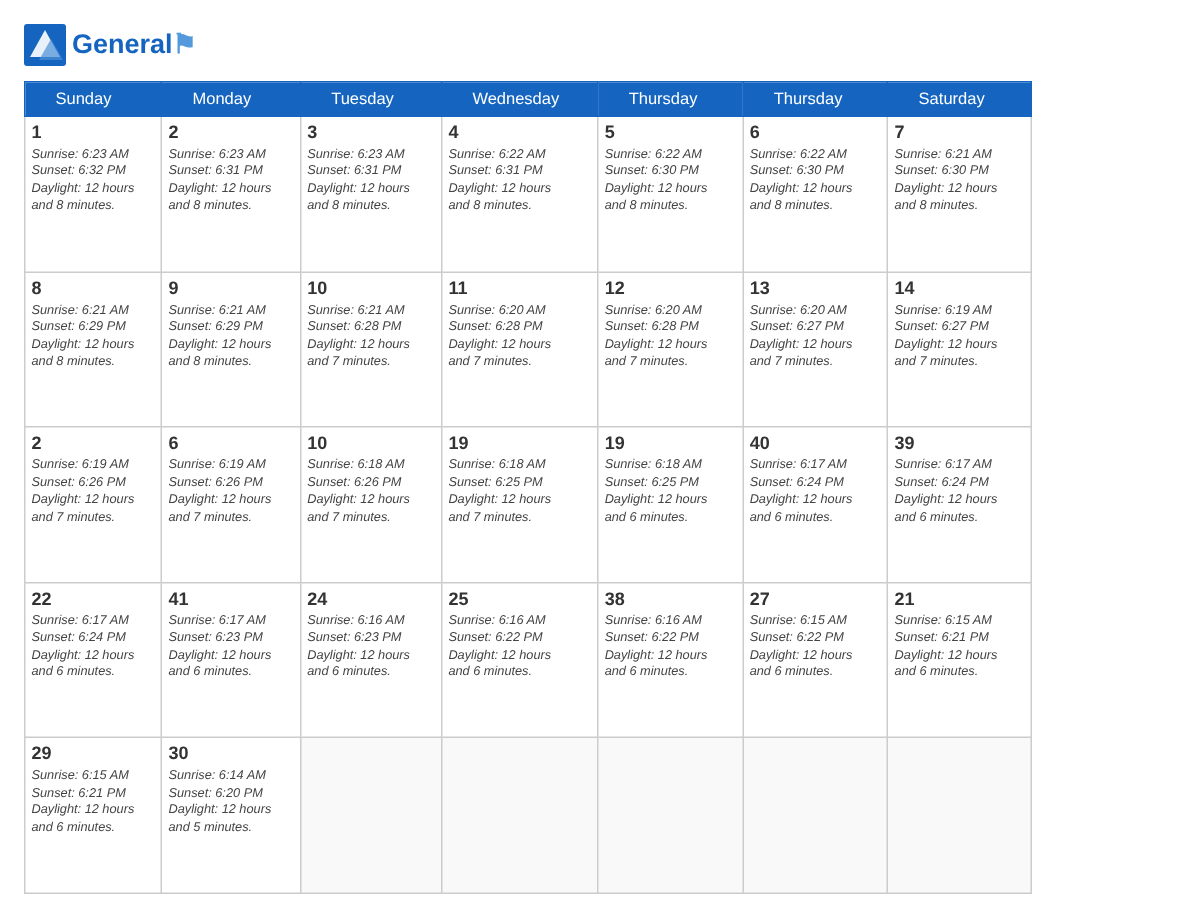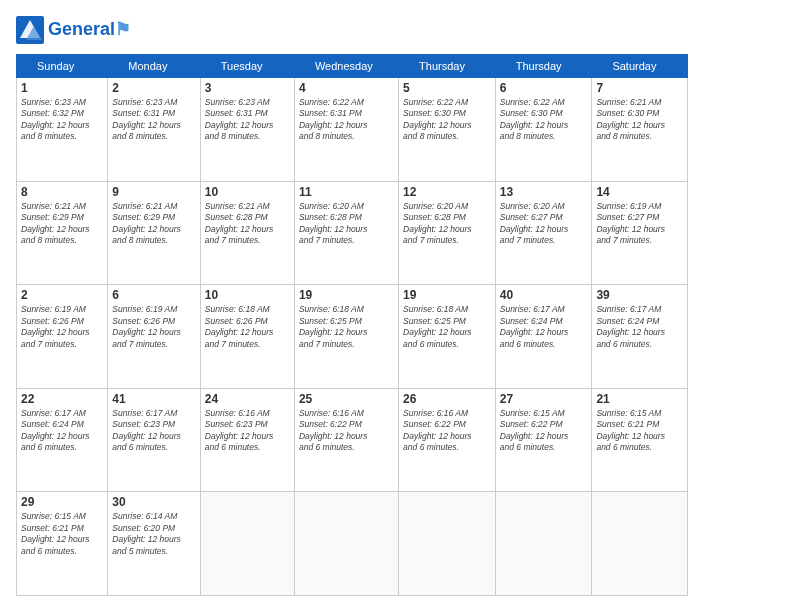--- a/index.html
+++ b/index.html
@@ -231,21 +231,21 @@
           </td>
           <td>
             <span class="day-num">24</span>
             <div class="day-info">Sunrise: 6:16 AM<br>Sunset: 6:23 PM<br>Daylight: 12 hours<br>and 6 minutes.</div>
           </td>
           <td>
             <span class="day-num">25</span>
             <div class="day-info">Sunrise: 6:16 AM<br>Sunset: 6:22 PM<br>Daylight: 12 hours<br>and 6 minutes.</div>
           </td>
           <td>
-            <span class="day-num">26</span>
+            <span class="day-num">38</span>
             <div class="day-info">Sunrise: 6:16 AM<br>Sunset: 6:22 PM<br>Daylight: 12 hours<br>and 6 minutes.</div>
           </td>
           <td>
             <span class="day-num">27</span>
             <div class="day-info">Sunrise: 6:15 AM<br>Sunset: 6:22 PM<br>Daylight: 12 hours<br>and 6 minutes.</div>
           </td>
           <td>
             <span class="day-num">21</span>
             <div class="day-info">Sunrise: 6:15 AM<br>Sunset: 6:21 PM<br>Daylight: 12 hours<br>and 6 minutes.</div>
           </td>

